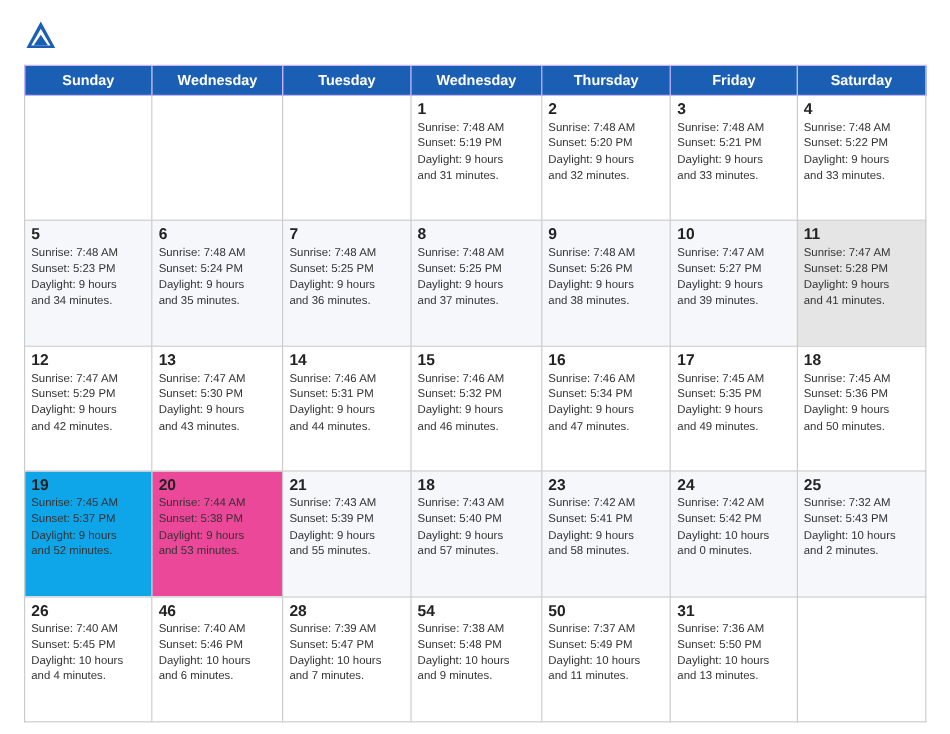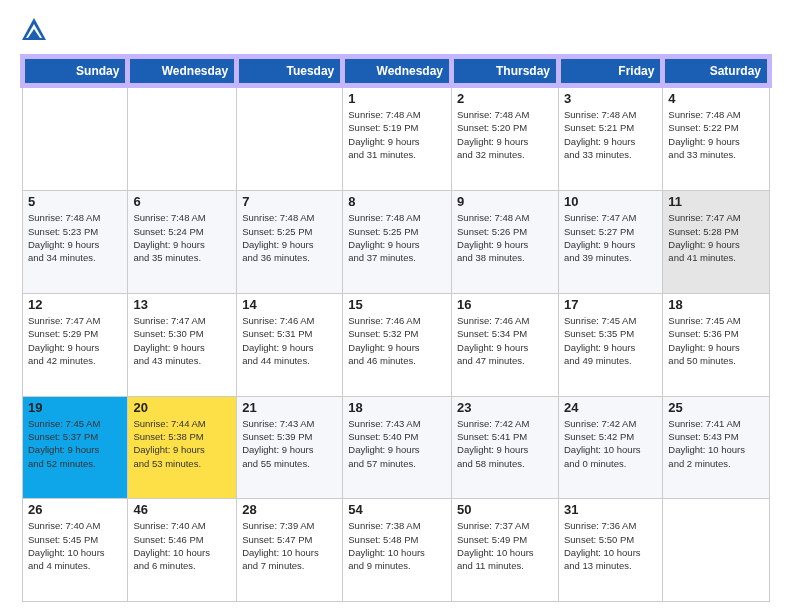--- a/index.html
+++ b/index.html
@@ -56,22 +56,22 @@
       width: 100%;
       border-collapse: collapse;
       flex: 1;
     }
     .calendar th {
       background: #1a5fb4;
       color: #fff;
       font-size: 12px;
       font-weight: bold;
       padding: 5px 6px;
-      text-align: right;
-      border: 5px solid #c4b5fd;
+      text-align: center;
+      border: 1px solid #c4b5fd;
     }
     .calendar td {
       border: 1px solid #ccc;
       vertical-align: top;
       padding: 3px 5px;
       width: 113px;
       font-size: 10px;
       color: #333;
       background: #fff;
     }
@@ -265,21 +265,21 @@
           </td>
         </tr>
         <tr>
           <td style="background: #0ea5e9;">
             <span class="day-num">19</span>
             <div class="day-info" style="white-space: pre-line;">Sunrise: 7:45 AM
 Sunset: 5:37 PM
 Daylight: 9 hours
 and 52 minutes.</div>
           </td>
-          <td style="background: #fde047;">
+          <td style="background: #ec4899;">
             <span class="day-num">20</span>
             <div class="day-info" style="white-space: pre-line;">Sunrise: 7:44 AM
 Sunset: 5:38 PM
 Daylight: 9 hours
 and 53 minutes.</div>
           </td>
           <td style="background: rgb(245, 247, 250);">
             <span class="day-num">21</span>
             <div class="day-info" style="white-space: pre-line;">Sunrise: 7:43 AM
 Sunset: 5:39 PM
@@ -302,21 +302,21 @@
           </td>
           <td style="background: rgb(245, 247, 250);">
             <span class="day-num">24</span>
             <div class="day-info" style="white-space: pre-line;">Sunrise: 7:42 AM
 Sunset: 5:42 PM
 Daylight: 10 hours
 and 0 minutes.</div>
           </td>
           <td style="background: rgb(245, 247, 250);">
             <span class="day-num">25</span>
-            <div class="day-info" style="white-space: pre-line;">Sunrise: 7:41 AM
+            <div class="day-info" style="white-space: pre-line;">Sunrise: 7:32 AM
 Sunset: 5:43 PM
 Daylight: 10 hours
 and 2 minutes.</div>
           </td>
         </tr>
         <tr>
           <td>
             <span class="day-num">26</span>
             <div class="day-info" style="white-space: pre-line;">Sunrise: 7:40 AM
 Sunset: 5:45 PM

